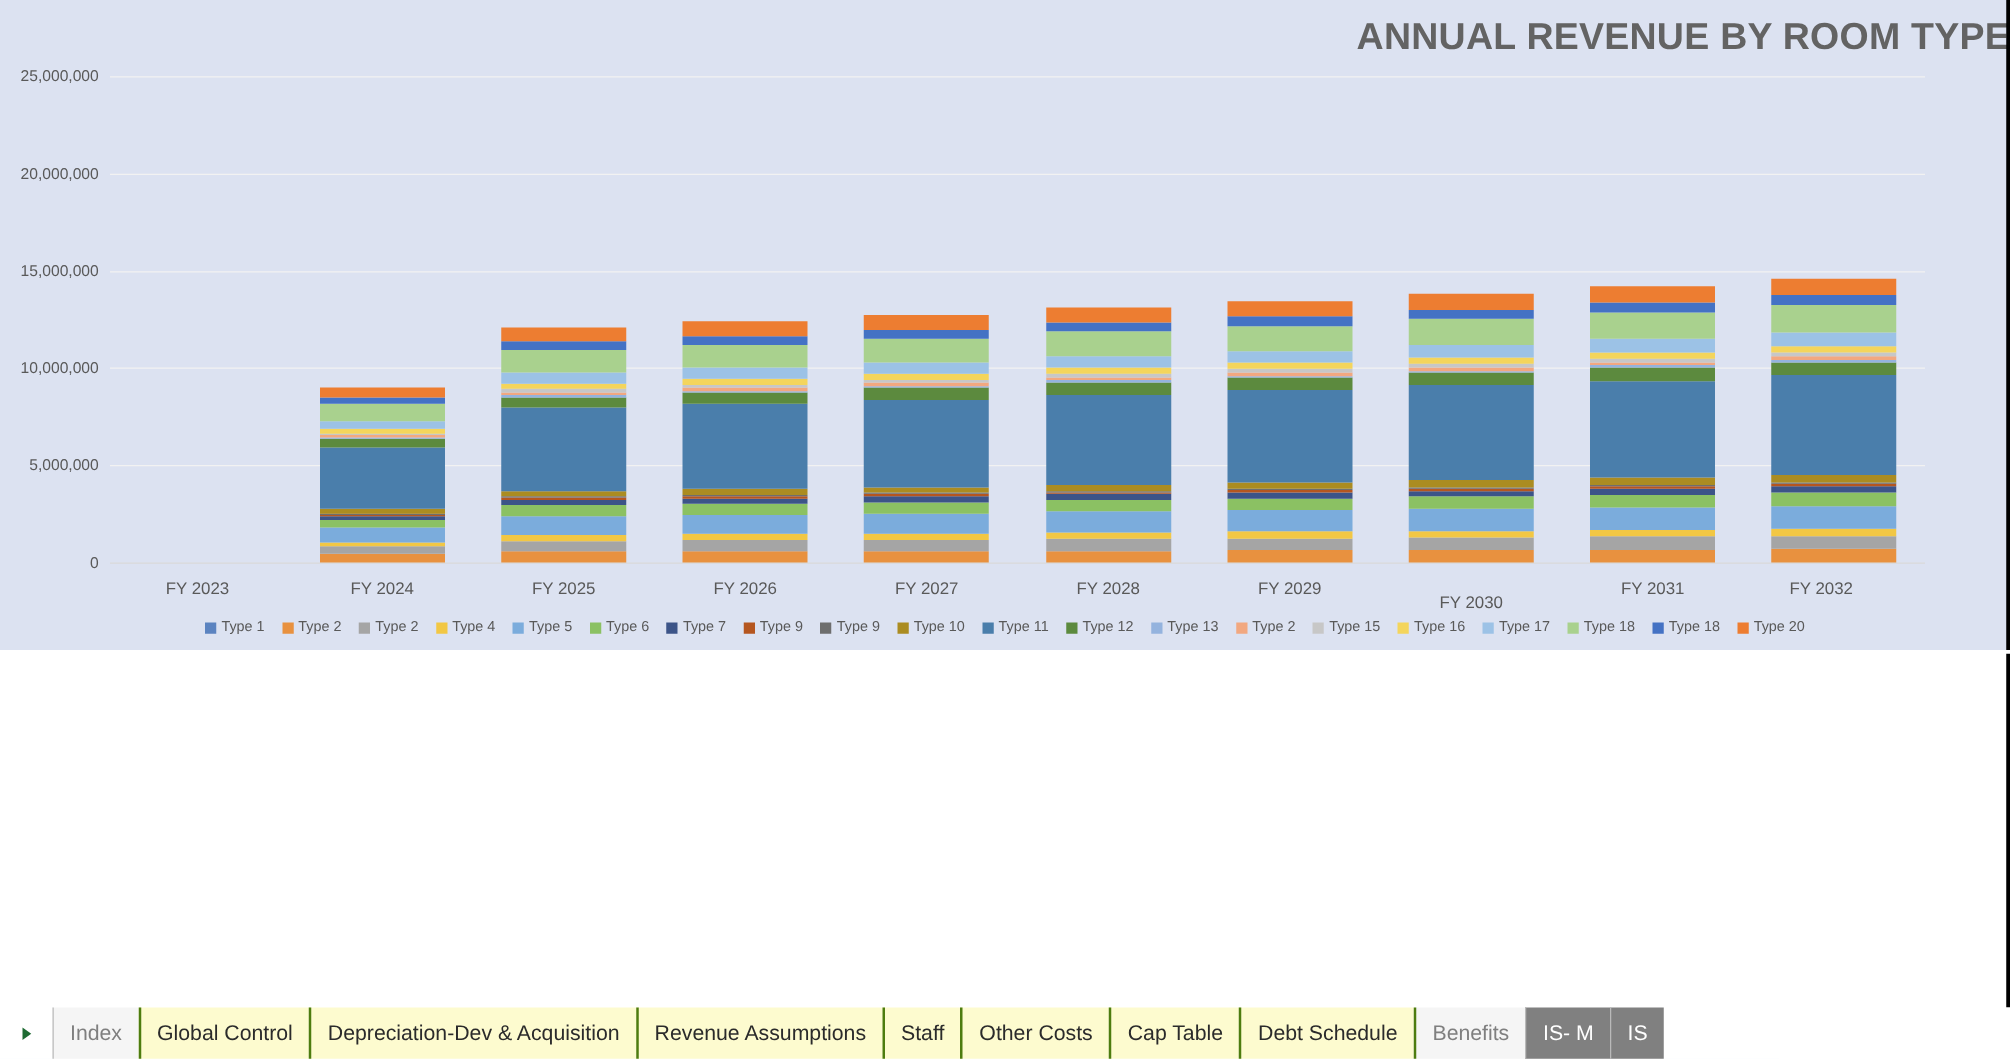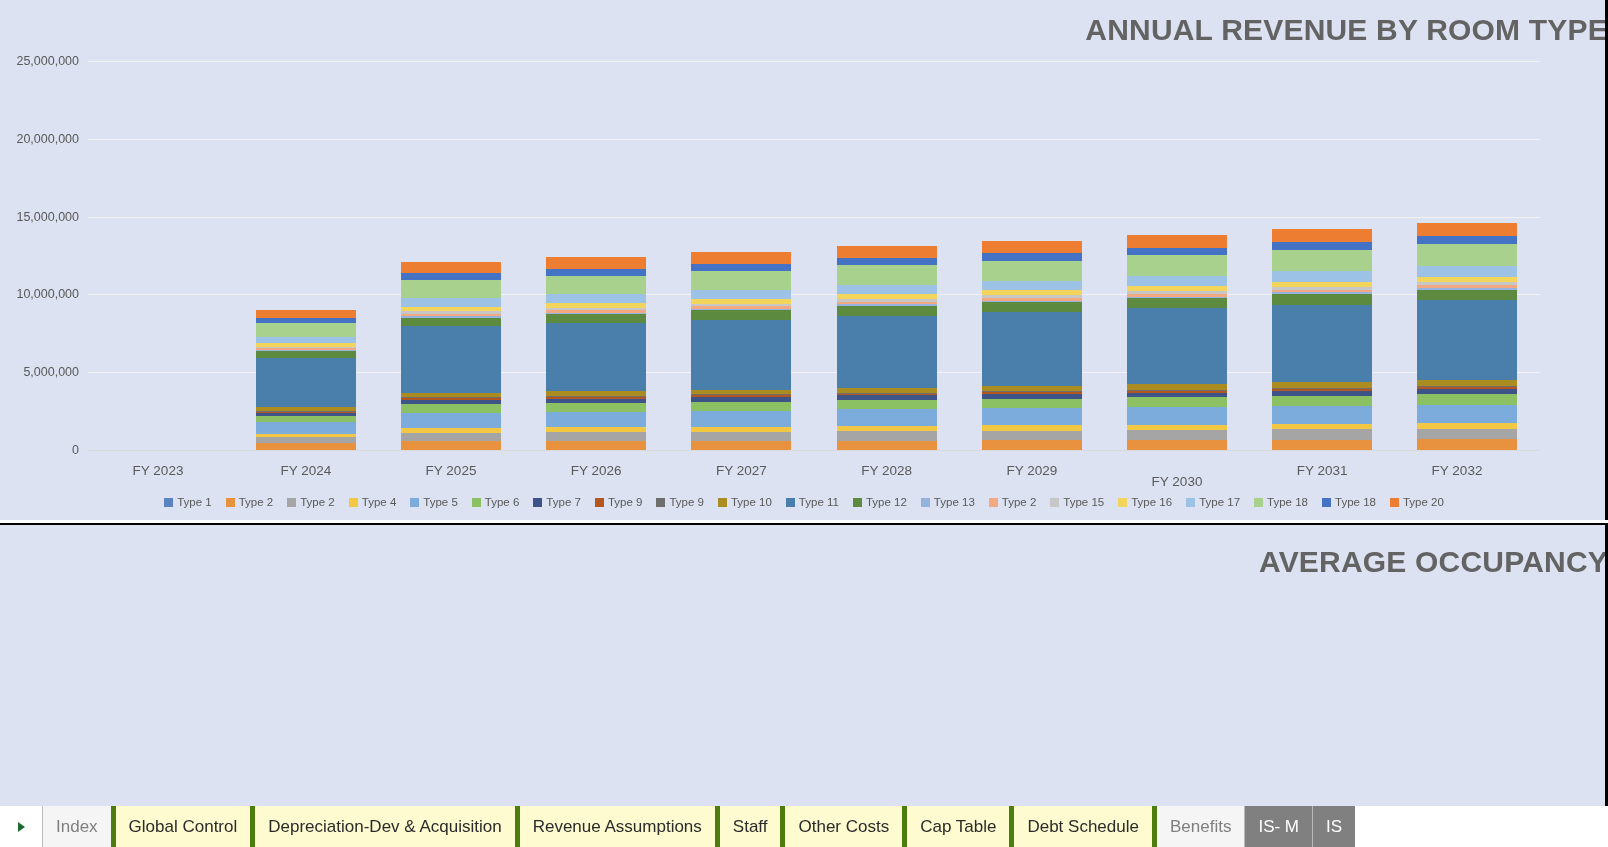--- a/index.html
+++ b/index.html
@@ -81,21 +81,21 @@
   }
   .tab-nav{
     width:42px;display:flex;align-items:center;justify-content:center;
     flex:none;color:#1e6b32;font-size:13px;
   }
   .tab-nav svg{display:block;}
   .tabs-strip{display:flex;align-items:stretch;flex:1;min-width:0;}
   .tab{
     display:flex;align-items:center;justify-content:center;
     padding:0 13px;font-size:17px;color:#2b2b2b;white-space:nowrap;
-    border-left:5px solid #4d7c0f;
+    border-left:2px solid #4d7c0f;
     background:#ffffff;
     flex:none;
   }
   .tab.yellow{background:#fdfbcf;}
   .tab.muted{background:#f5f5f5;color:#7f7f7f;}
   .tab.dark{background:#808080;color:#ffffff;border-left:1px solid #b9b9b9;}
   .tab:first-child{border-left:1px solid #b9b9b9;}
 </style>
 </head>
 <body>
@@ -406,24 +406,20 @@
           <span class="legend-label">Type 18</span>
         </div>
         <div class="legend-item">
           <span class="legend-swatch" style="background: rgb(237, 125, 49);"></span>
           <span class="legend-label">Type 20</span>
         </div>
       </div>
   </div>
   <div class="panel-edge-right2"></div>
 
-  <div class="panel-occupancy">
-    <div class="chart-title" id="occ-title">AVERAGE OCCUPANCY</div>
-
-  </div>
   <div class="panel-edge-right"></div>
 
   <div class="tabbar">
     <div class="tab-nav">
       <svg width="11" height="12" viewBox="0 0 11 12">
           <polygon points="2,1 9,6 2,11" fill="#1e6b32"></polygon>
         </svg>
     </div>
     <div class="tabs-strip" id="tabs-strip">
         <div class="tab muted">Index</div>

